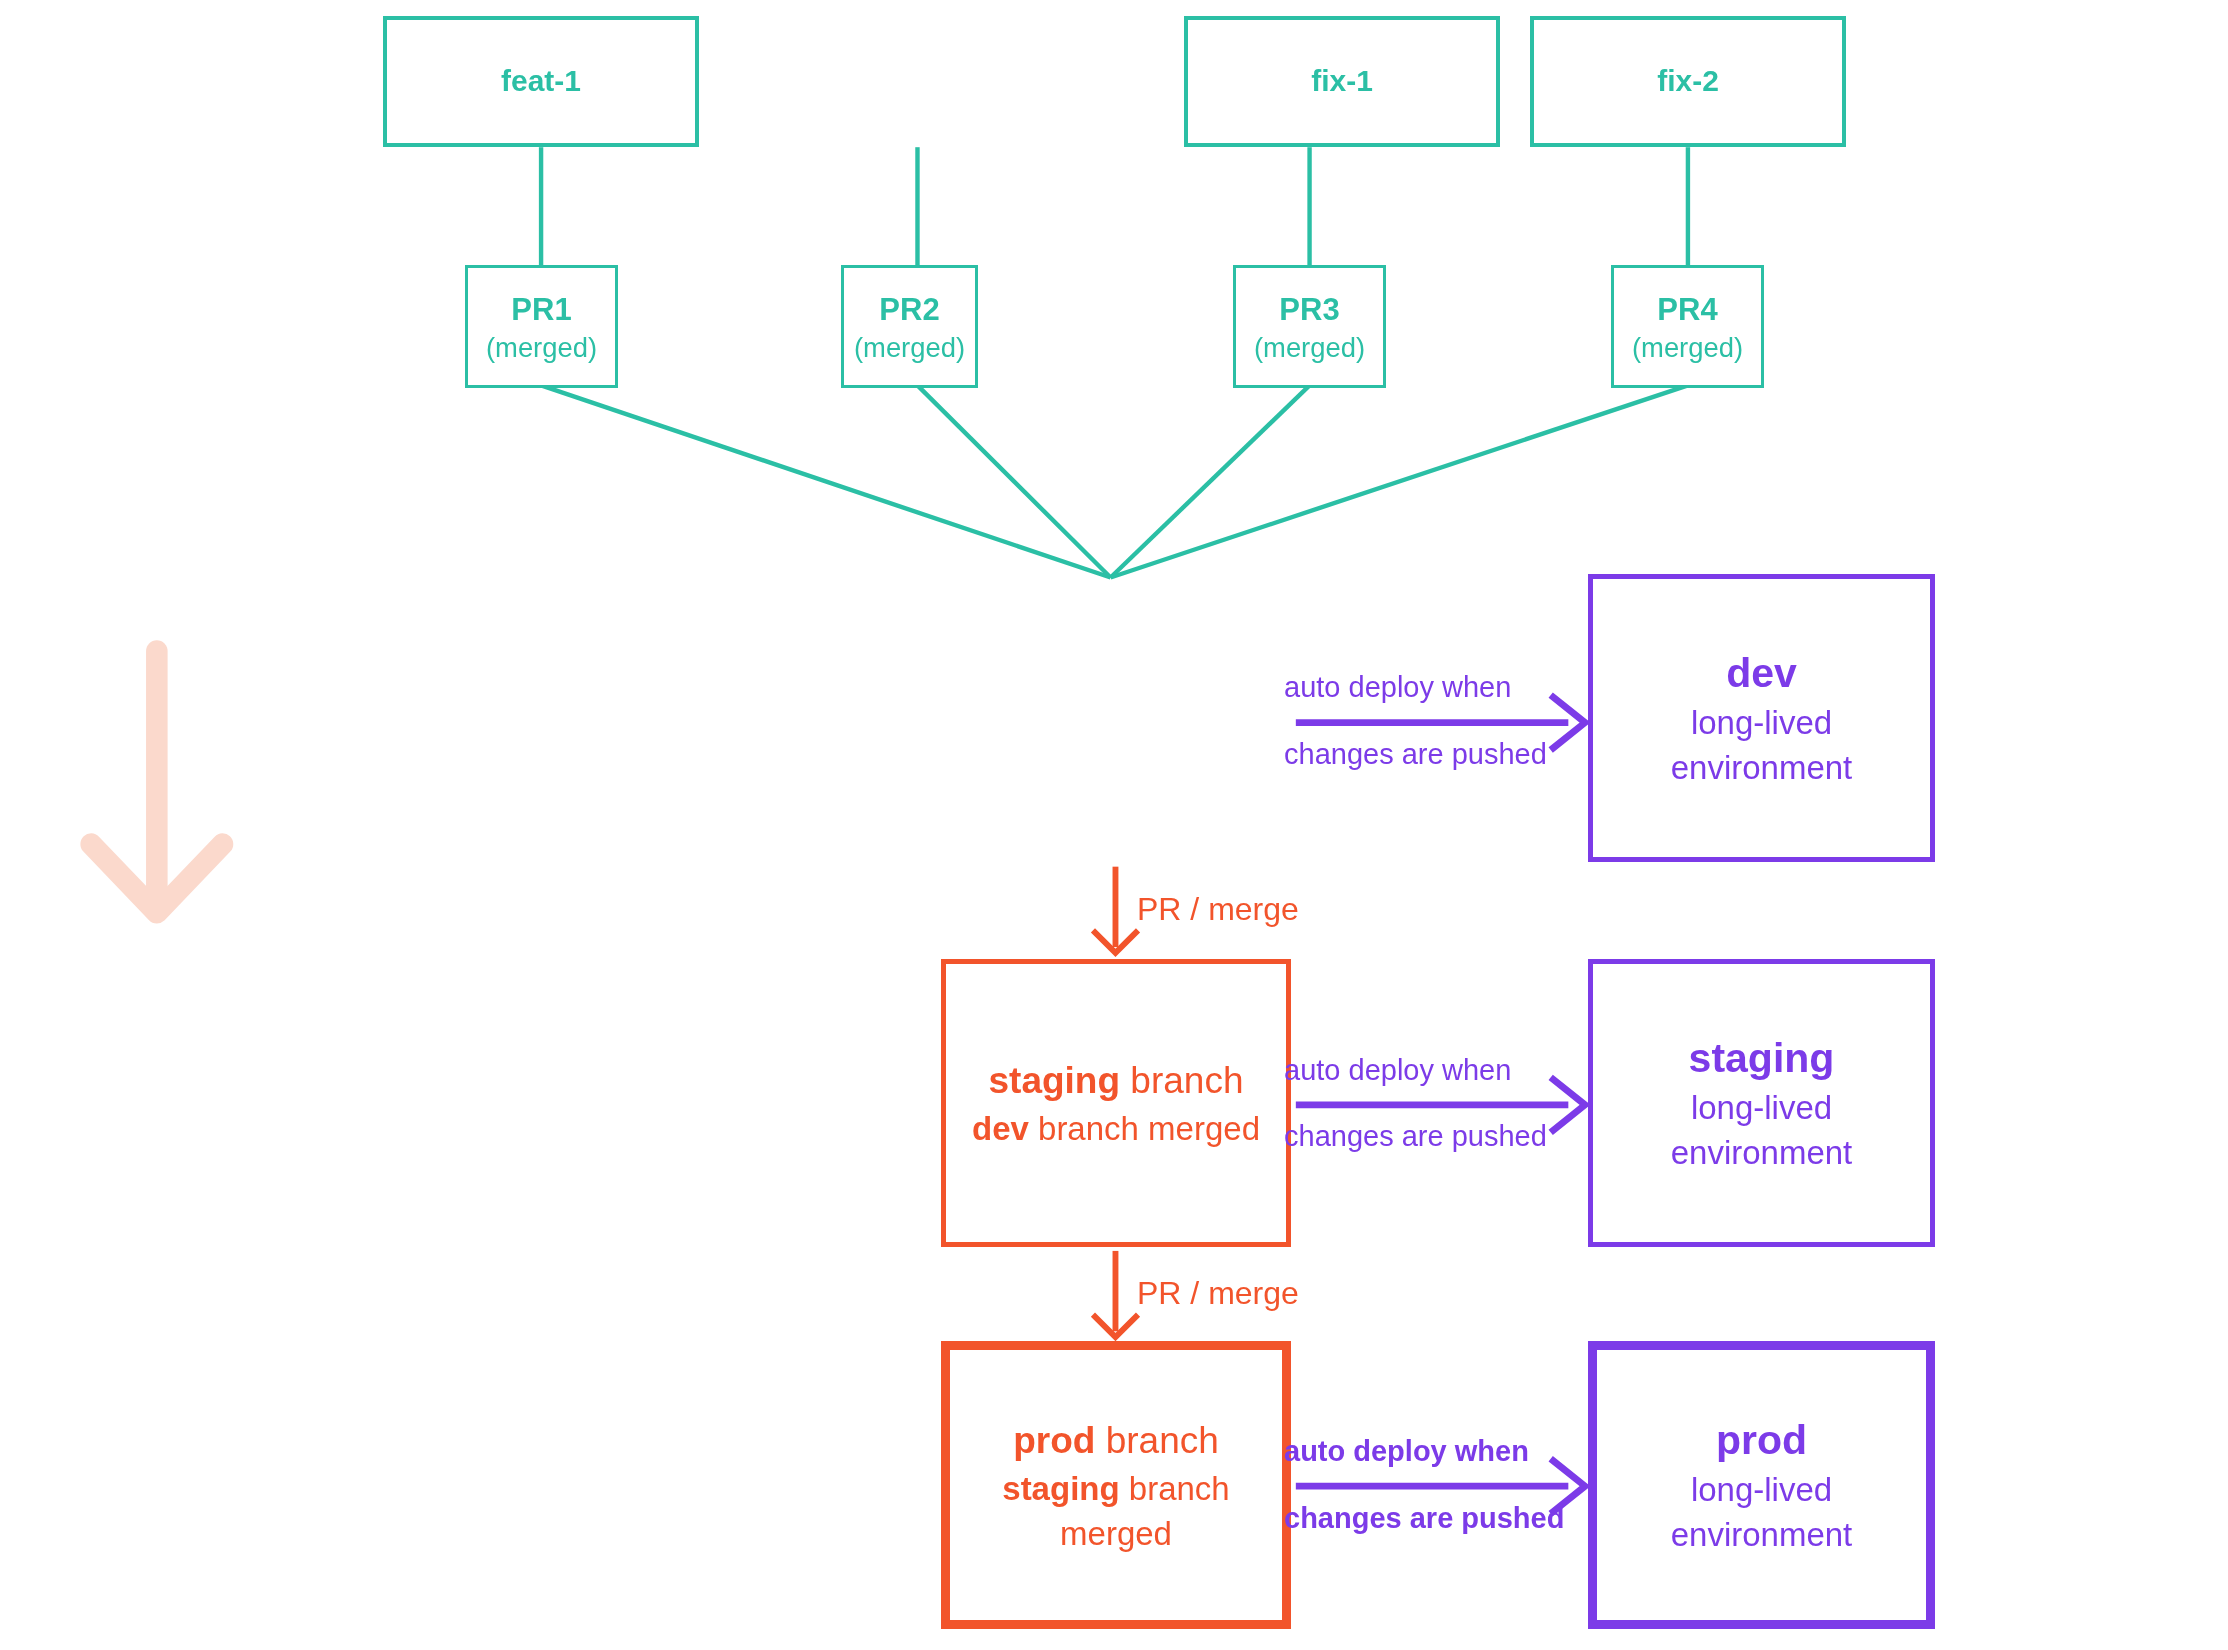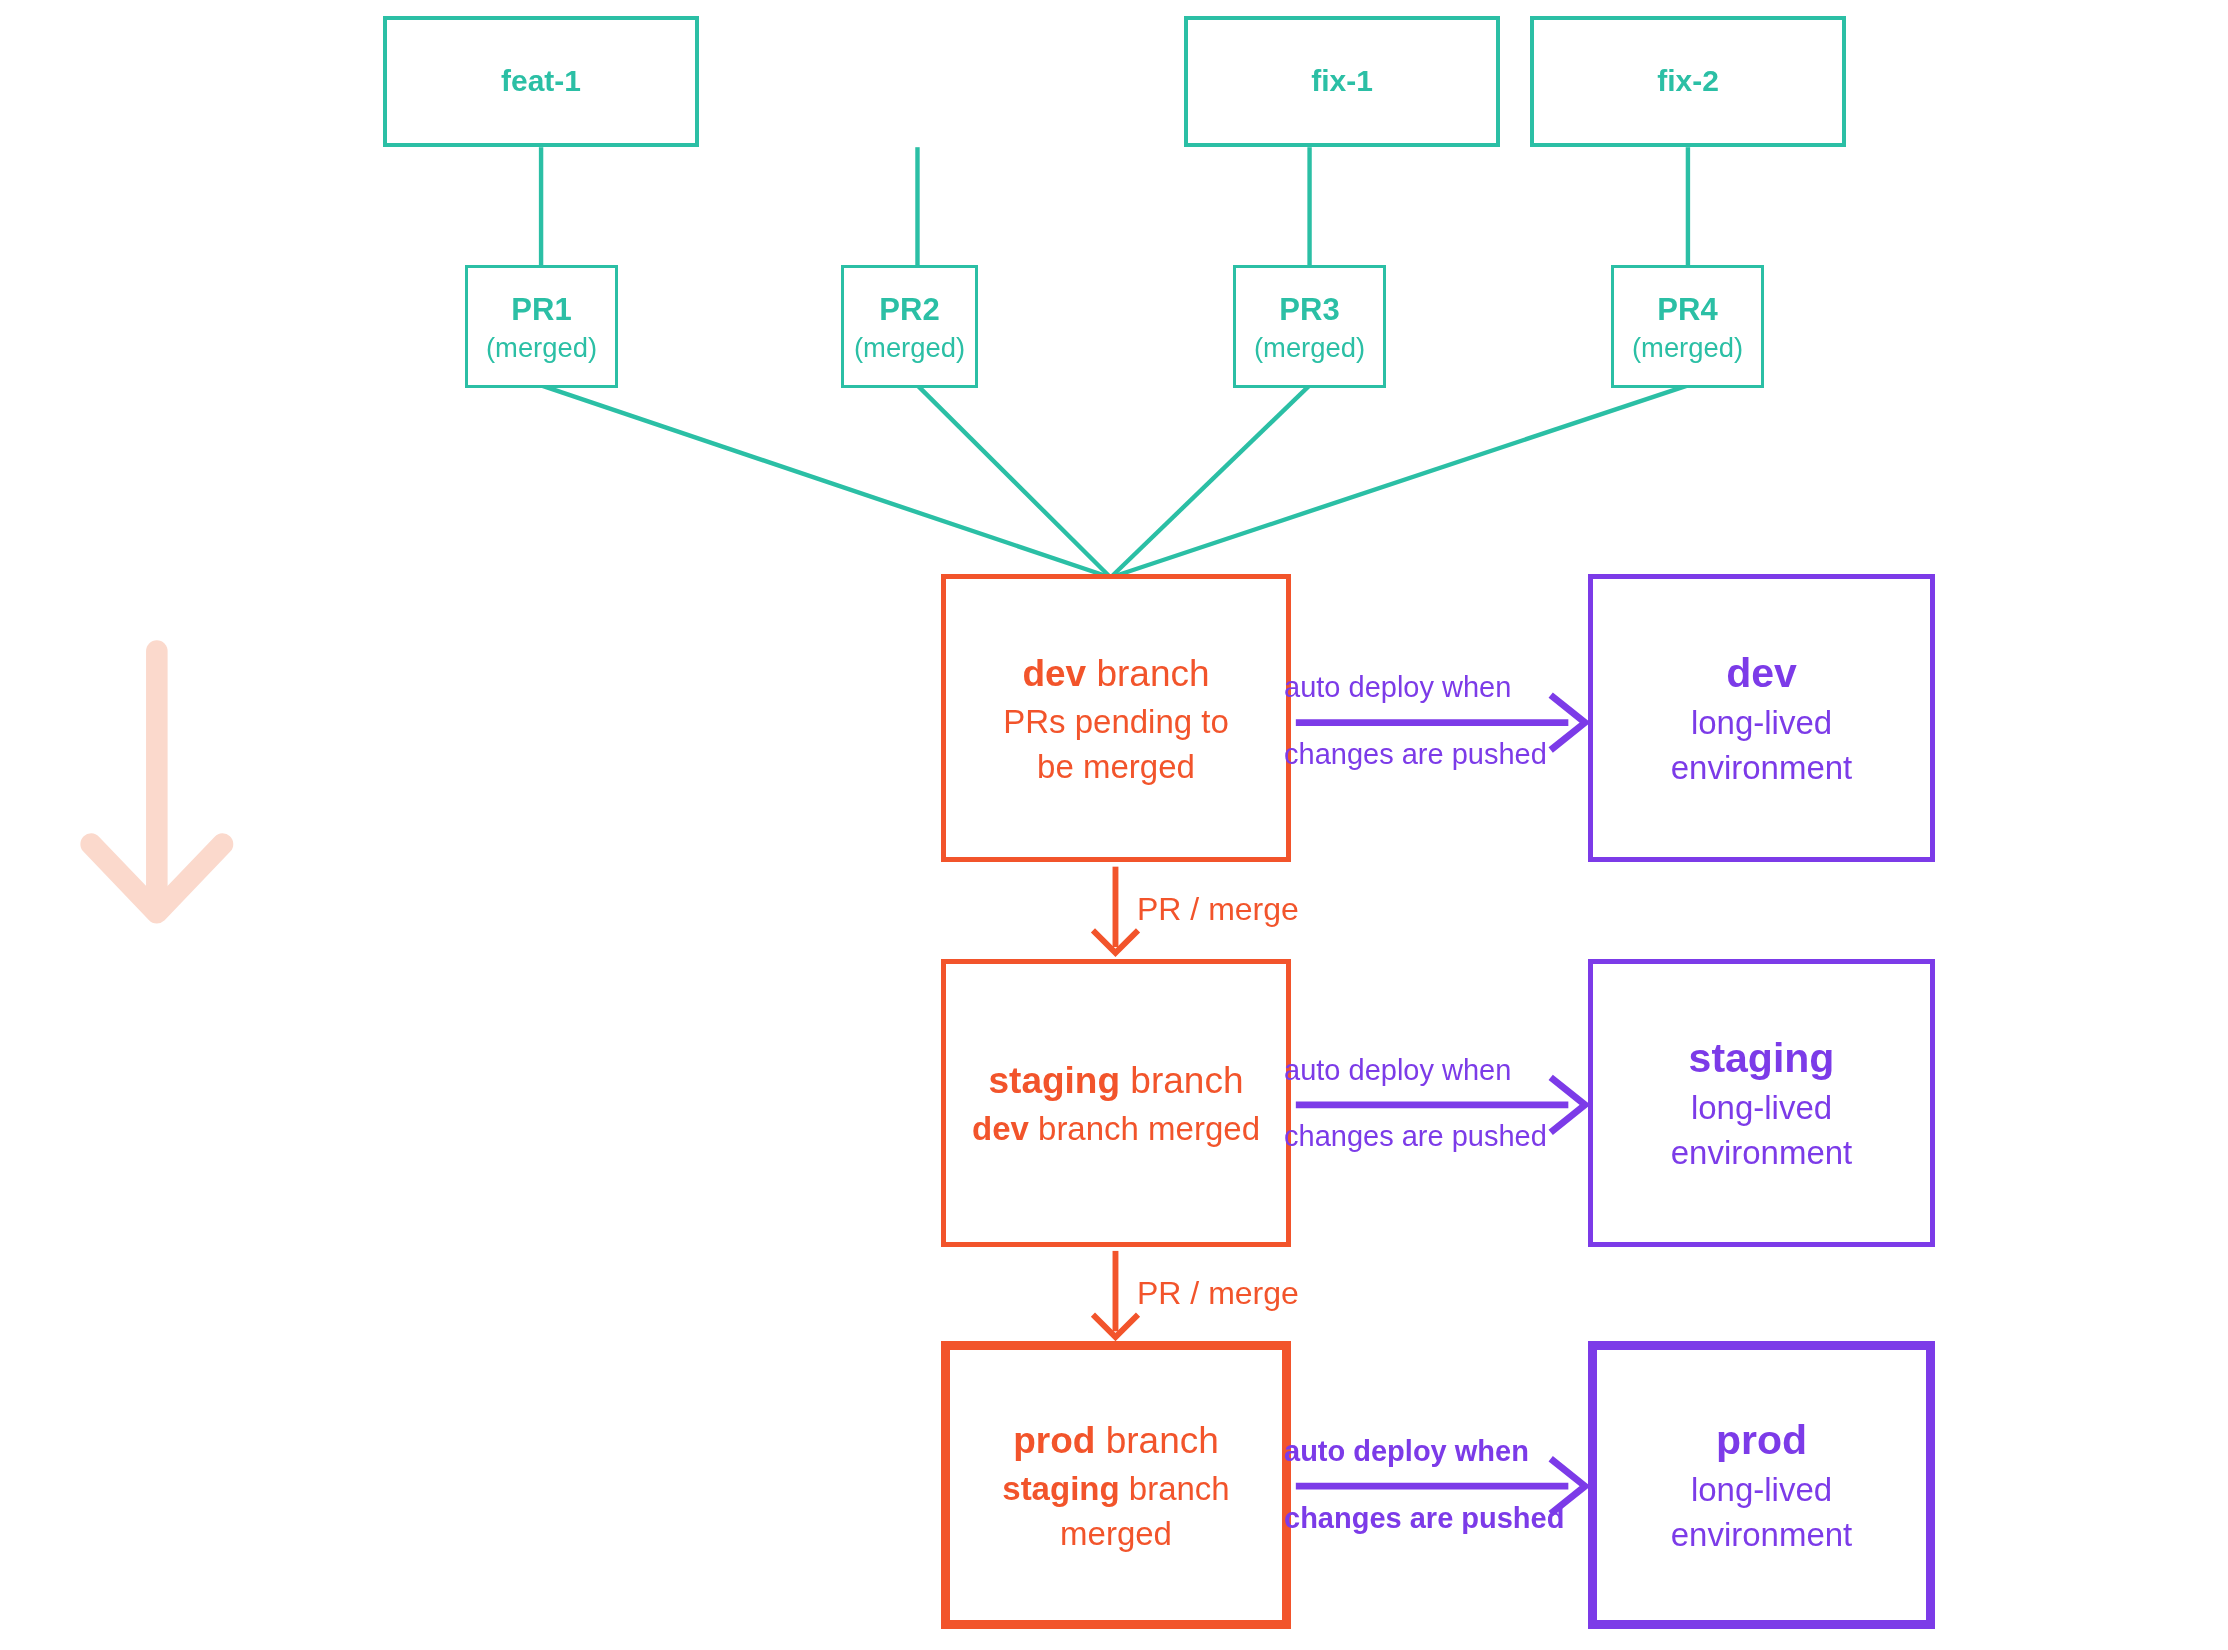--- a/index.html
+++ b/index.html
@@ -109,25 +109,20 @@
   </div>
   <div class="box pr-box" style="left:1233px;top:265px;width:153px;height:123px;">
     <div class="pr-title">PR3</div>
     <div class="pr-status">(merged)</div>
   </div>
   <div class="box pr-box" style="left:1611px;top:265px;width:153px;height:123px;">
     <div class="pr-title">PR4</div>
     <div class="pr-status">(merged)</div>
   </div>
 
-  <div class="box branch-box" style="left:941px;top:574px;width:350px;height:288px;">
-    <div class="branch-title"><b>dev</b><span> branch</span></div>
-    <div class="body-line"><b></b><span>PRs pending to</span></div>
-    <div class="body-line"><b></b><span>be merged</span></div>
-  </div>
   <div class="deploy-line" style="top:670px;">auto deploy when</div>
   <div class="deploy-line" style="top:737px;">changes are pushed</div>
   <div class="box env-box" style="left:1588px;top:574px;width:347px;height:288px;">
     <div class="env-title">dev</div>
     <div class="body-line">long-lived</div>
     <div class="body-line">environment</div>
   </div>
 
   <div class="merge-label" style="top:890px;">PR / merge</div>
 

